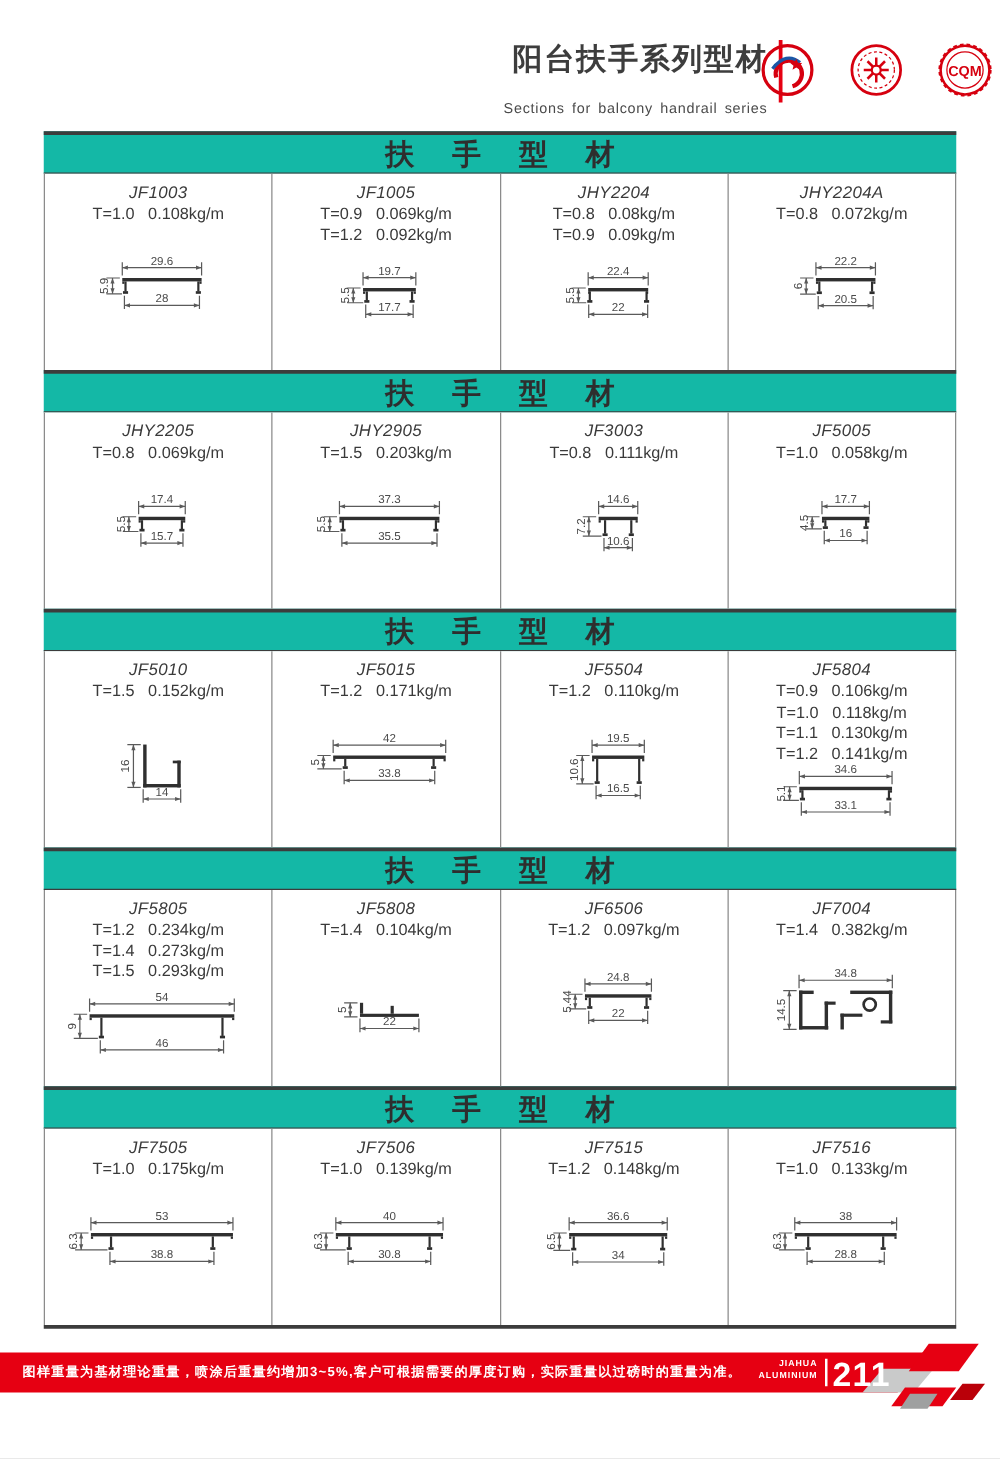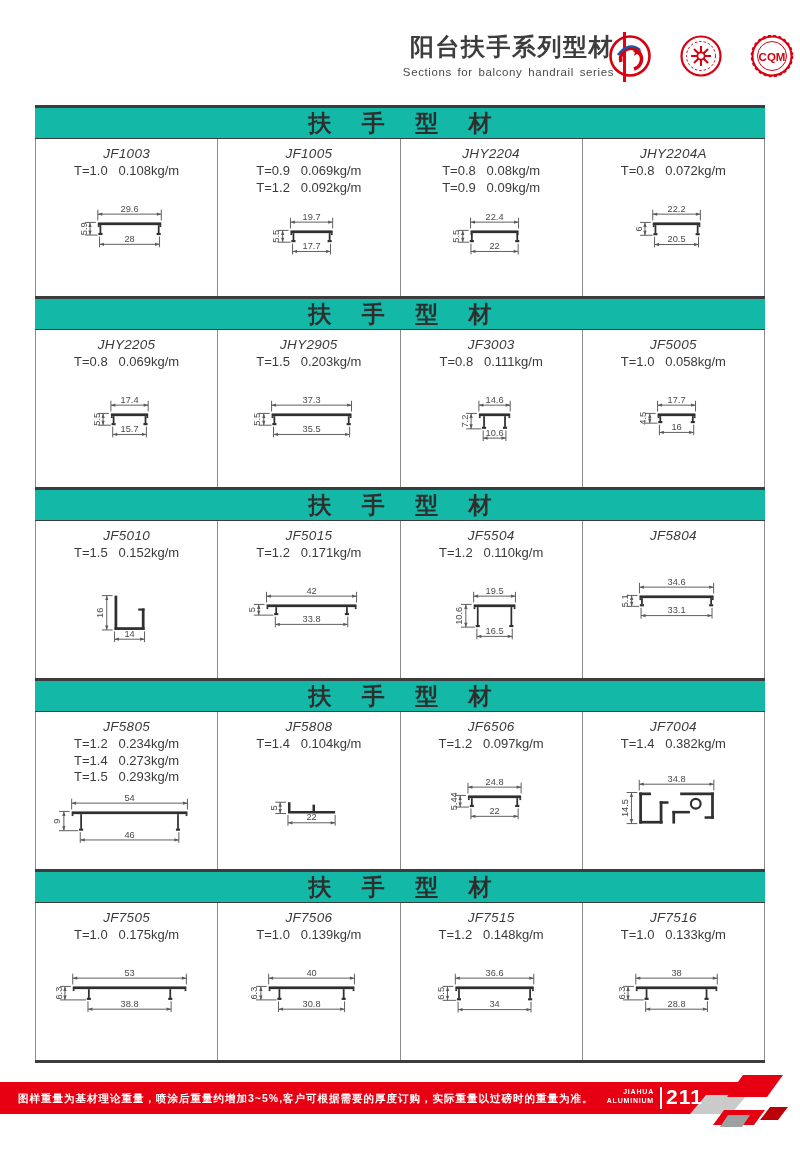--- a/index.html
+++ b/index.html
@@ -3,21 +3,21 @@
 <meta charset="utf-8">
 <style>
   * { box-sizing: border-box; margin: 0; padding: 0; }
   body { background:#888; font-family:"Liberation Sans", sans-serif; }
   .page { position:relative; width:800px; height:1167px; background:#ffffff; margin:0 auto; overflow:hidden; }
 
   
   .page-header { position:absolute; top:28px; left:0; right:0; height:64px; }
   .title-block { position:absolute; right:186px; top:3px; text-align:right; }
   .title-cn { font-size:24px; font-weight:bold; color:#3d3d3d; letter-spacing:1.5px; }
-  .title-en { font-size:11.5px; color:#4a4a4a; letter-spacing:0.6px; margin-top:3px; word-spacing:2px; }
+  .title-en { font-size:11.5px; color:#4a4a4a; letter-spacing:0.6px; margin-top:18px; word-spacing:2px; }
   .hdr-divider { position:absolute; right:174px; top:4px; width:3px; height:50px; background:#e60012; }
   .logos { position:absolute; right:5px; top:5px; display:flex; gap:25px; }
 
   
   .catalog { position:absolute; left:35px; top:105px; width:730px; border-bottom:3px solid #3c3c3c; }
   .band-header { height:34px; background:#14b8a6; border-top:3px solid #3c3c3c; border-bottom:1px solid #3c3c3c;
                  display:flex; align-items:center; justify-content:center; }
   .band-label { font-size:23px; font-weight:bold; color:#2e2e2e; letter-spacing:12px; text-indent:12px; }
   .band-row { display:flex; height:157px; border-left:1px solid #8b8b8b; border-right:1px solid #8b8b8b; background:#fff; }
   .cell { flex:1 1 0; border-right:1px solid #8b8b8b; display:flex; flex-direction:column; align-items:center; overflow:hidden; }
@@ -32,21 +32,21 @@
   .dt { fill:#4a4a4a; font-size:9.5px; font-family:"Liberation Sans", sans-serif; }
 
   
   .page-footer { position:absolute; left:0; top:1062px; width:800px; height:77px; }
   .page-footer svg.band-svg { position:absolute; left:0; top:0; }
   .footer-note { position:absolute; left:18px; top:20px; height:32px; line-height:32px; color:#ffffff;
                  font-size:10.5px; font-weight:bold; letter-spacing:1px; white-space:nowrap; }
   .brand-block { position:absolute; left:596px; top:26px; width:58px; text-align:right; color:#fff;
                  font-size:7px; font-weight:bold; letter-spacing:0.8px; line-height:8.5px; }
   .brand-sep { position:absolute; left:660px; top:25px; width:2px; height:22px; background:#ffffff; }
-  .page-num { position:absolute; left:666px; top:23px; color:#ffffff; font-size:21px; font-weight:bold; letter-spacing:1px; }
+  .page-num { position:absolute; left:666px; top:23px; color:#ffffff; font-size:27px; font-weight:bold; letter-spacing:1px; }
 </style>
 </head>
 <body>
 
 <div class="page">
 
   <header class="page-header">
     <div class="title-block">
       <div class="title-cn">阳台扶手系列型材</div>
       <div class="title-en">Sections for balcony handrail series</div>
@@ -461,20 +461,24 @@
                 <line class="dl" x1="77.85" y1="52.82" x2="114.15" y2="52.82"></line>
                 <polygon class="ar" points="77.85,52.82 82.44999999999999,51.12 82.44999999999999,54.52"></polygon>
                 <polygon class="ar" points="114.15,52.82 109.55000000000001,51.12 109.55000000000001,54.52"></polygon>
                 <text class="dt" x="96" y="50.32" text-anchor="middle">16.5</text>
               </svg>
             </div>
   </div>
 
   <div class="cell">
     <div class="model">JF5804</div>
+    <div class="specs">T=0.9   0.106kg/m
+T=1.0   0.118kg/m
+T=1.1   0.130kg/m
+T=1.2   0.141kg/m</div>
     <div class="drawing">
               <svg width="186" height="72" viewBox="0 0 186 72">
                 <rect class="pf" x="57.94" y="20" width="76.12" height="2.8"></rect>
                 <rect class="pf" x="57.94" y="22.8" width="1.8" height="2"></rect>
                 <rect class="pf" x="132.26" y="22.8" width="1.8" height="2"></rect>
                 <rect class="pf" x="59.589999999999996" y="22.8" width="1.8" height="6.420000000000001"></rect>
                 <rect class="pf" x="130.60999999999999" y="22.8" width="1.8" height="6.420000000000001"></rect>
                 <rect class="pf" x="58.38999999999999" y="29.02" width="4.2" height="2.2"></rect>
                 <rect class="pf" x="129.41" y="29.02" width="4.2" height="2.2"></rect>
                 <line class="dl" x1="57.94" y1="18" x2="57.94" y2="7"></line>

